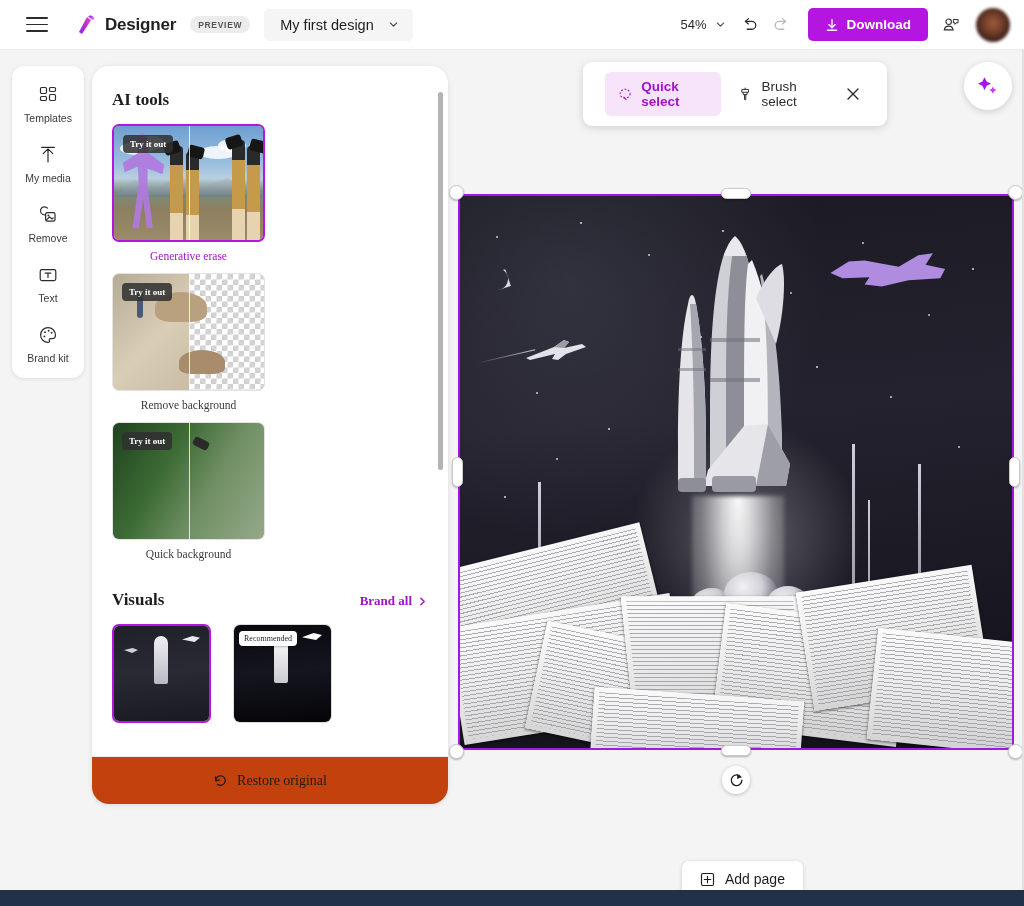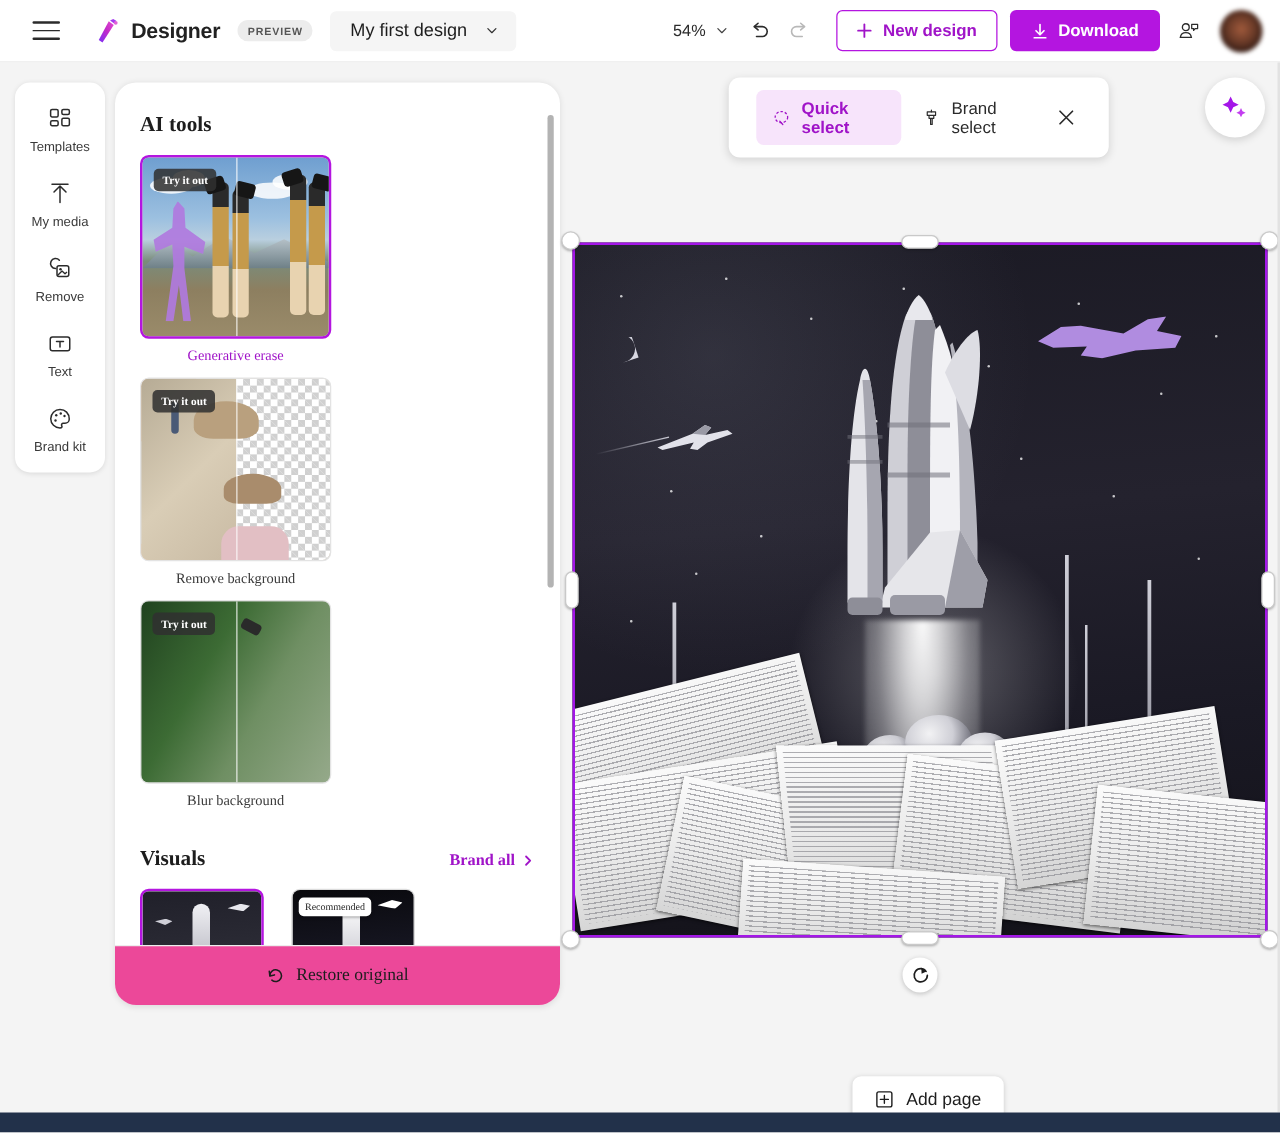--- a/index.html
+++ b/index.html
@@ -69,21 +69,21 @@
     position: absolute; left: 92px; top: 66px; width: 356px; height: 738px;
     background: #fff; border-radius: 17px; box-shadow: 0 1px 5px rgba(0,0,0,.10);
     overflow: hidden;
     font-family: Liberation Serif, serif;
   }
   .panel-scroll { position: absolute; inset: 0 0 48px 0; overflow: hidden; padding: 0 20px; }
   .panel-title { font-size: 17px; font-weight: 700; color: #1d1d1d; margin: 24px 0 14px 0; }
   .tool-grid { display: flex; flex-wrap: wrap; gap: 11px; }
   .tool-card { width: 153px; cursor: pointer; }
   .tool-thumb {
-    position: relative; width: 153px; height: 147px; border-radius: 7px; overflow: hidden;
+    position: relative; width: 153px; height: 118px; border-radius: 7px; overflow: hidden;
     background: #ddd; border: 1px solid #e3e3e3;
   }
   .tool-card.selected .tool-thumb { border: 2.5px solid #b415e0; }
   .tool-card.selected .tool-label { color: #a014c8; }
   .tool-label { font-size: 11.5px; color: #3a3a3a; text-align: center; margin-top: 8px; }
   .tryit {
     position: absolute; left: 9px; top: 9px; background: rgba(48,48,48,.86); color: #fff;
     font-size: 9px; font-weight: 600; padding: 4px 7px; border-radius: 4px; z-index: 3;
   }
   .split-line { position: absolute; left: 50%; top: 0; bottom: 0; width: 1.5px; background: rgba(255,255,255,.8); z-index: 2; }
@@ -124,21 +124,21 @@
   .filter-grid { display: flex; flex-wrap: wrap; gap: 16px 22px; }
   .filter-card { width: 99px; cursor: pointer; }
   .filter-thumb { position: relative; width: 99px; height: 99px; border-radius: 7px; overflow: hidden; border: 1px solid #dcdcdc; }
   .filter-card.selected .filter-thumb { border: 2.5px solid #b415e0; }
   .rec-badge {
     position: absolute; left: 5px; top: 6px; background: #fff; color: #1f1f1f;
     font-size: 8px; font-weight: 500; padding: 3px 5px; border-radius: 4px; z-index: 4;
     box-shadow: 0 1px 2px rgba(0,0,0,.25); white-space: nowrap;
   }
   .restore-bar {
-    position: absolute; left: 0; right: 0; bottom: 0; height: 48px; background: #ec4899;
+    position: absolute; left: 0; right: 0; bottom: 0; height: 48px; background: #c2410c;
     border-top: 1px solid #ededed; display: flex; align-items: center; justify-content: center;
     gap: 9px; cursor: pointer; font-size: 14px; color: #1d1d1d; font-weight: 400;
   }
   .panel-sb { position: absolute; right: 5px; top: 26px; width: 5px; height: 378px; background: #b3b3b3; border-radius: 3px; cursor: pointer; }
 
   
   .select-bar {
     position: absolute; left: 583px; top: 62px; width: 304px; height: 64px;
     background: #fff; border-radius: 9px; box-shadow: 0 2px 8px rgba(0,0,0,.14);
     display: flex; align-items: center; padding: 0 22px; gap: 4px;
@@ -265,26 +265,20 @@
           <path d="M8.9 3.8 L5.6 6.7 L8.9 9.4" fill="none" stroke="#2b2b2b" stroke-width="1.35" stroke-linecap="round" stroke-linejoin="round"></path>
         </svg>
       </div>
       <div class="icon-btn disabled">
         <svg width="19" height="19" viewBox="0 0 20 20">
           <path d="M13.8 6.6 H7.6 a4.2 4.2 0 0 0 0 8.4 H12.4" fill="none" stroke="#2b2b2b" stroke-width="1.35" stroke-linecap="round"></path>
           <path d="M11.1 3.8 L14.4 6.7 L11.1 9.4" fill="none" stroke="#2b2b2b" stroke-width="1.35" stroke-linecap="round" stroke-linejoin="round"></path>
         </svg>
       </div>
 
-      <div class="new-design-btn">
-        <svg width="13" height="13" viewBox="0 0 14 14">
-          <path d="M7 1.6 V12.4 M1.6 7 H12.4" stroke="#a014c8" stroke-width="1.6" stroke-linecap="round"></path>
-        </svg>
-        <span>New design</span>
-      </div>
 
       <div class="download-btn">
         <svg width="14" height="14" viewBox="0 0 14 14">
           <path d="M7 1.6 V9.6 M3.8 6.6 L7 9.8 L10.2 6.6 M2.4 12.2 H11.6" fill="none" stroke="#fff" stroke-width="1.35" stroke-linecap="round" stroke-linejoin="round"></path>
         </svg>
         <span>Download</span>
       </div>
 
       <div class="share-btn">
         <svg width="20" height="20" viewBox="0 0 22 22">
@@ -399,21 +393,21 @@
             <div class="leaf" style="left:-4px;top:28px;width:52px;height:8px;transform:rotate(18deg)"></div>
             <div class="leaf" style="left:2px;top:54px;width:44px;height:8px;transform:rotate(-14deg)"></div>
             <div class="leaf" style="left:-2px;top:84px;width:50px;height:8px;transform:rotate(-26deg)"></div>
             <div class="leaf" style="left:10px;top:112px;width:40px;height:8px;transform:rotate(-40deg)"></div>
             <div class="bird"></div>
             <div style="position:absolute;left:80px;top:16px;width:16px;height:9px;background:#2a2a2a;border-radius:3px;transform:rotate(28deg)"></div>
             <div class="blurhalf"></div>
             <div class="split-line"></div>
             <div class="tryit">Try it out</div>
           </div>
-          <div class="tool-label">Blur background</div>
+          <div class="tool-label">Quick background</div>
         </div>
       </div>
 
       <div class="filters-head">
         <div class="filters-title">Visuals</div>
         <div class="show-all">
           <span>Brand all</span>
           <svg width="11" height="11" viewBox="0 0 12 12">
             <path d="M4.2 2.4 L7.8 6 L4.2 9.6" fill="none" stroke="#a014c8" stroke-width="1.6" stroke-linecap="round" stroke-linejoin="round"></path>
           </svg>
@@ -467,21 +461,21 @@
       <span>Quick select</span>
     </div>
 
     <div class="seg">
       <svg width="17" height="17" viewBox="0 0 18 18">
         <path d="M4.8 2.6 H13.2 V6.2 H4.8 Z" fill="none" stroke="#2b2b2b" stroke-width="1.2" stroke-linejoin="round"></path>
         <path d="M6.6 6.2 V9.2 H11.4 V6.2" fill="none" stroke="#2b2b2b" stroke-width="1.2" stroke-linejoin="round"></path>
         <path d="M8.2 9.2 V15.4 H9.8 V9.2" fill="none" stroke="#2b2b2b" stroke-width="1.2" stroke-linejoin="round"></path>
         <path d="M9 2.6 V0.9" stroke="#2b2b2b" stroke-width="1.2" stroke-linecap="round"></path>
       </svg>
-      <span>Brand select</span>
+      <span>Brush select</span>
     </div>
 
     <div class="close-x">
       <svg width="16" height="16" viewBox="0 0 16 16">
         <path d="M3 3 L13 13 M13 3 L3 13" stroke="#2b2b2b" stroke-width="1.35" stroke-linecap="round"></path>
       </svg>
     </div>
   </div>
 
   <div class="magic-fab">

